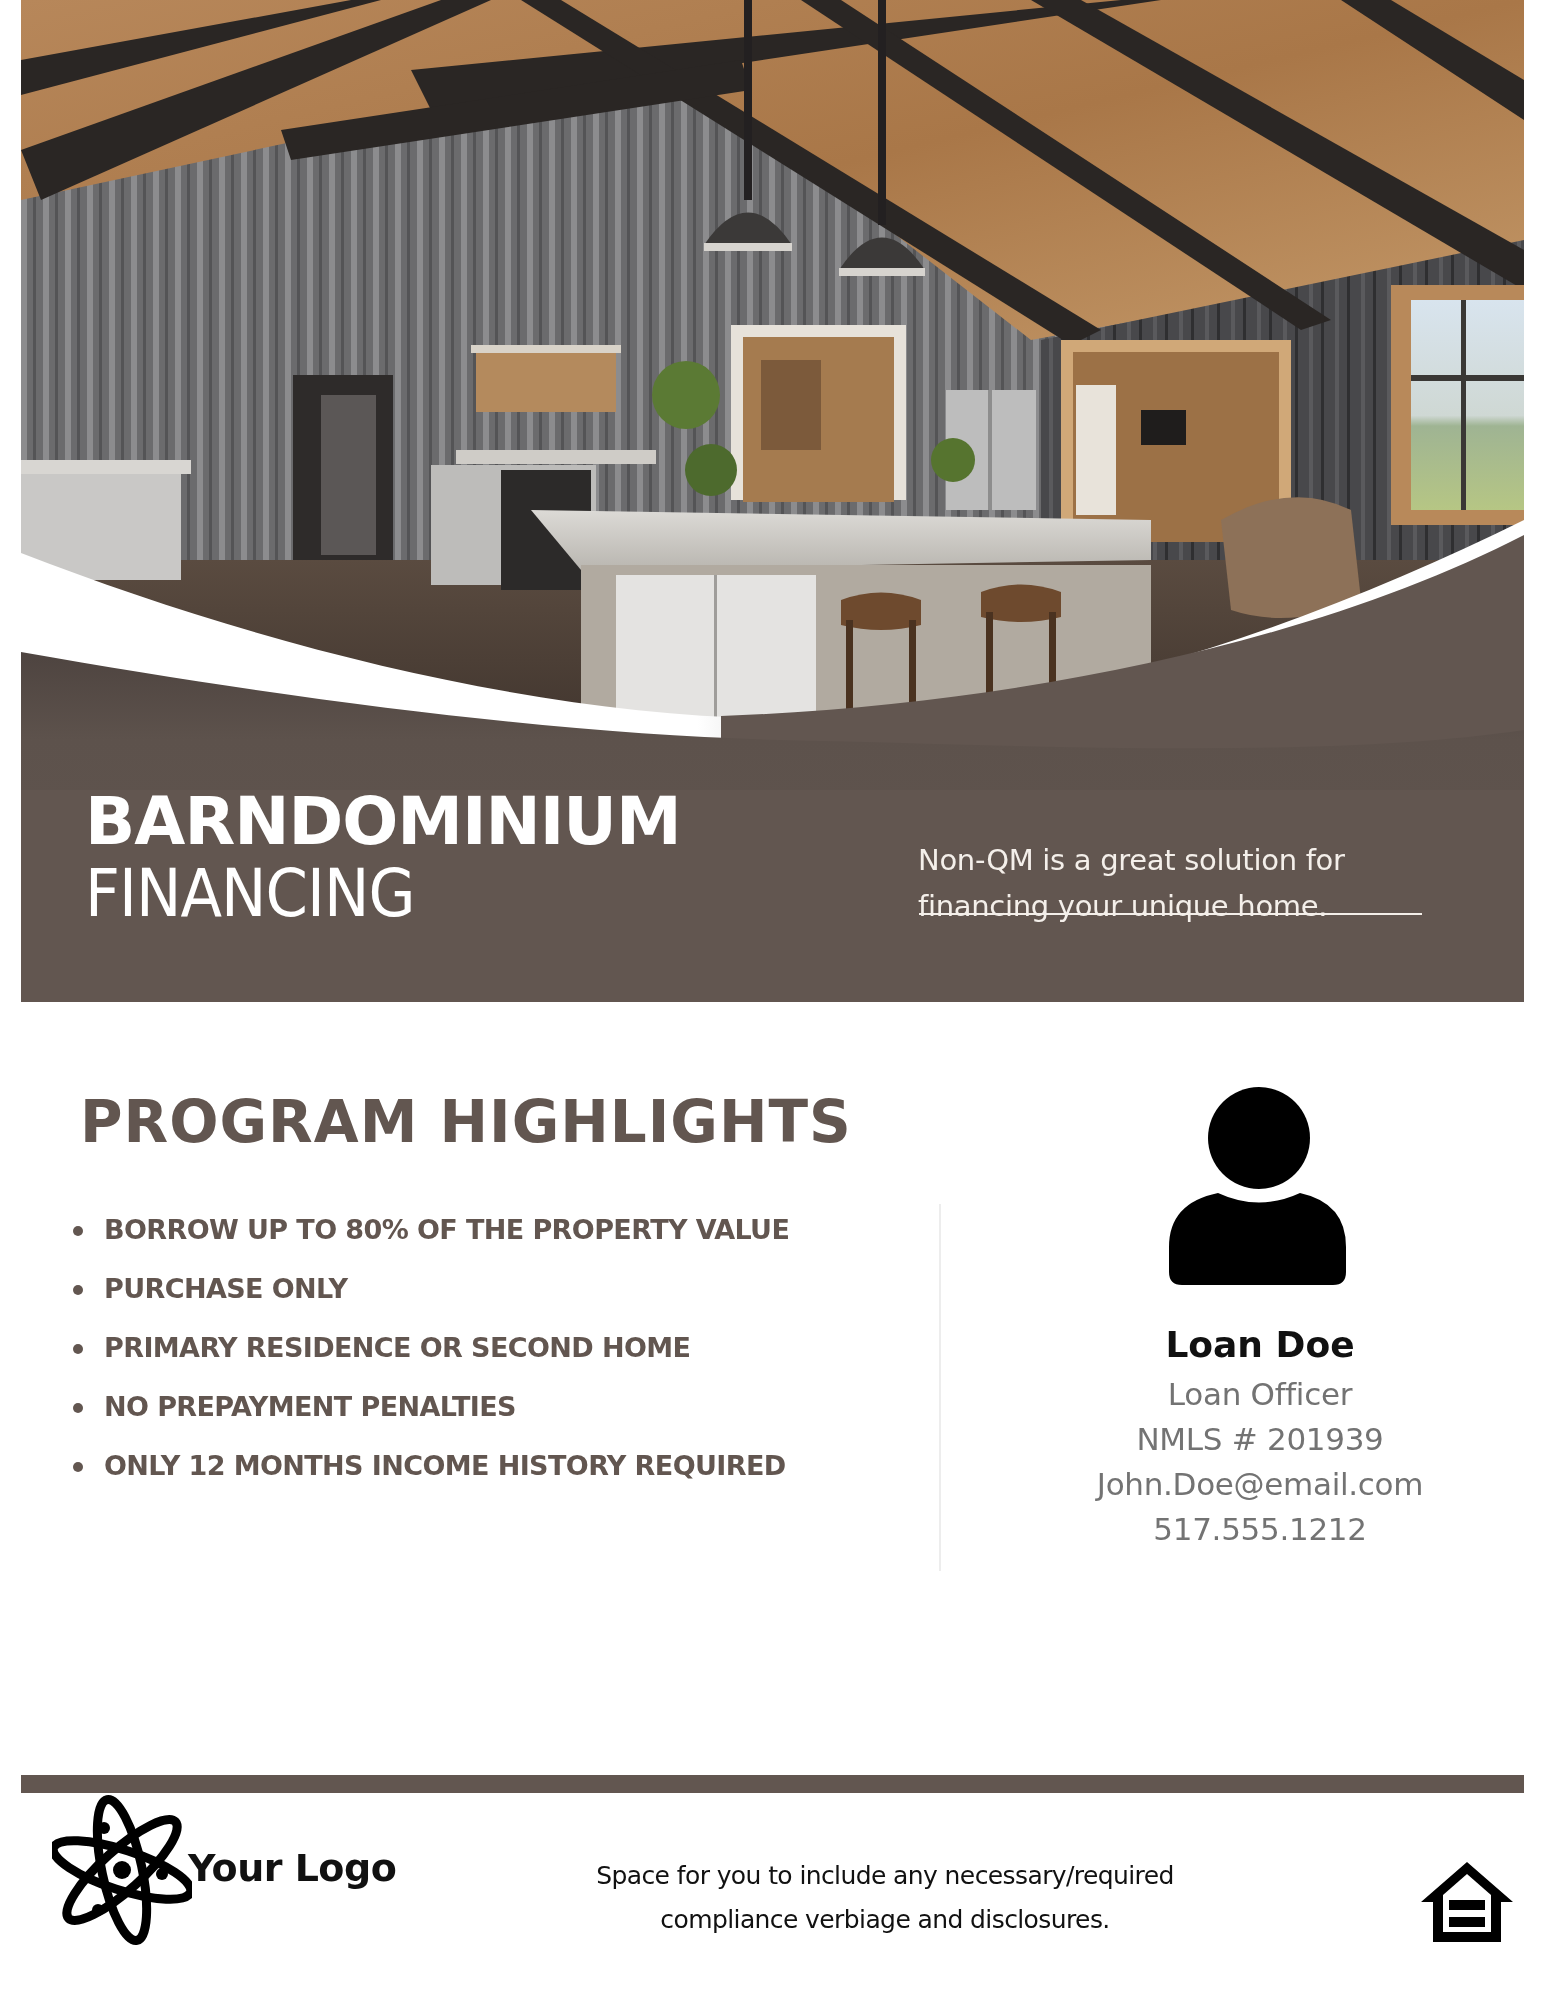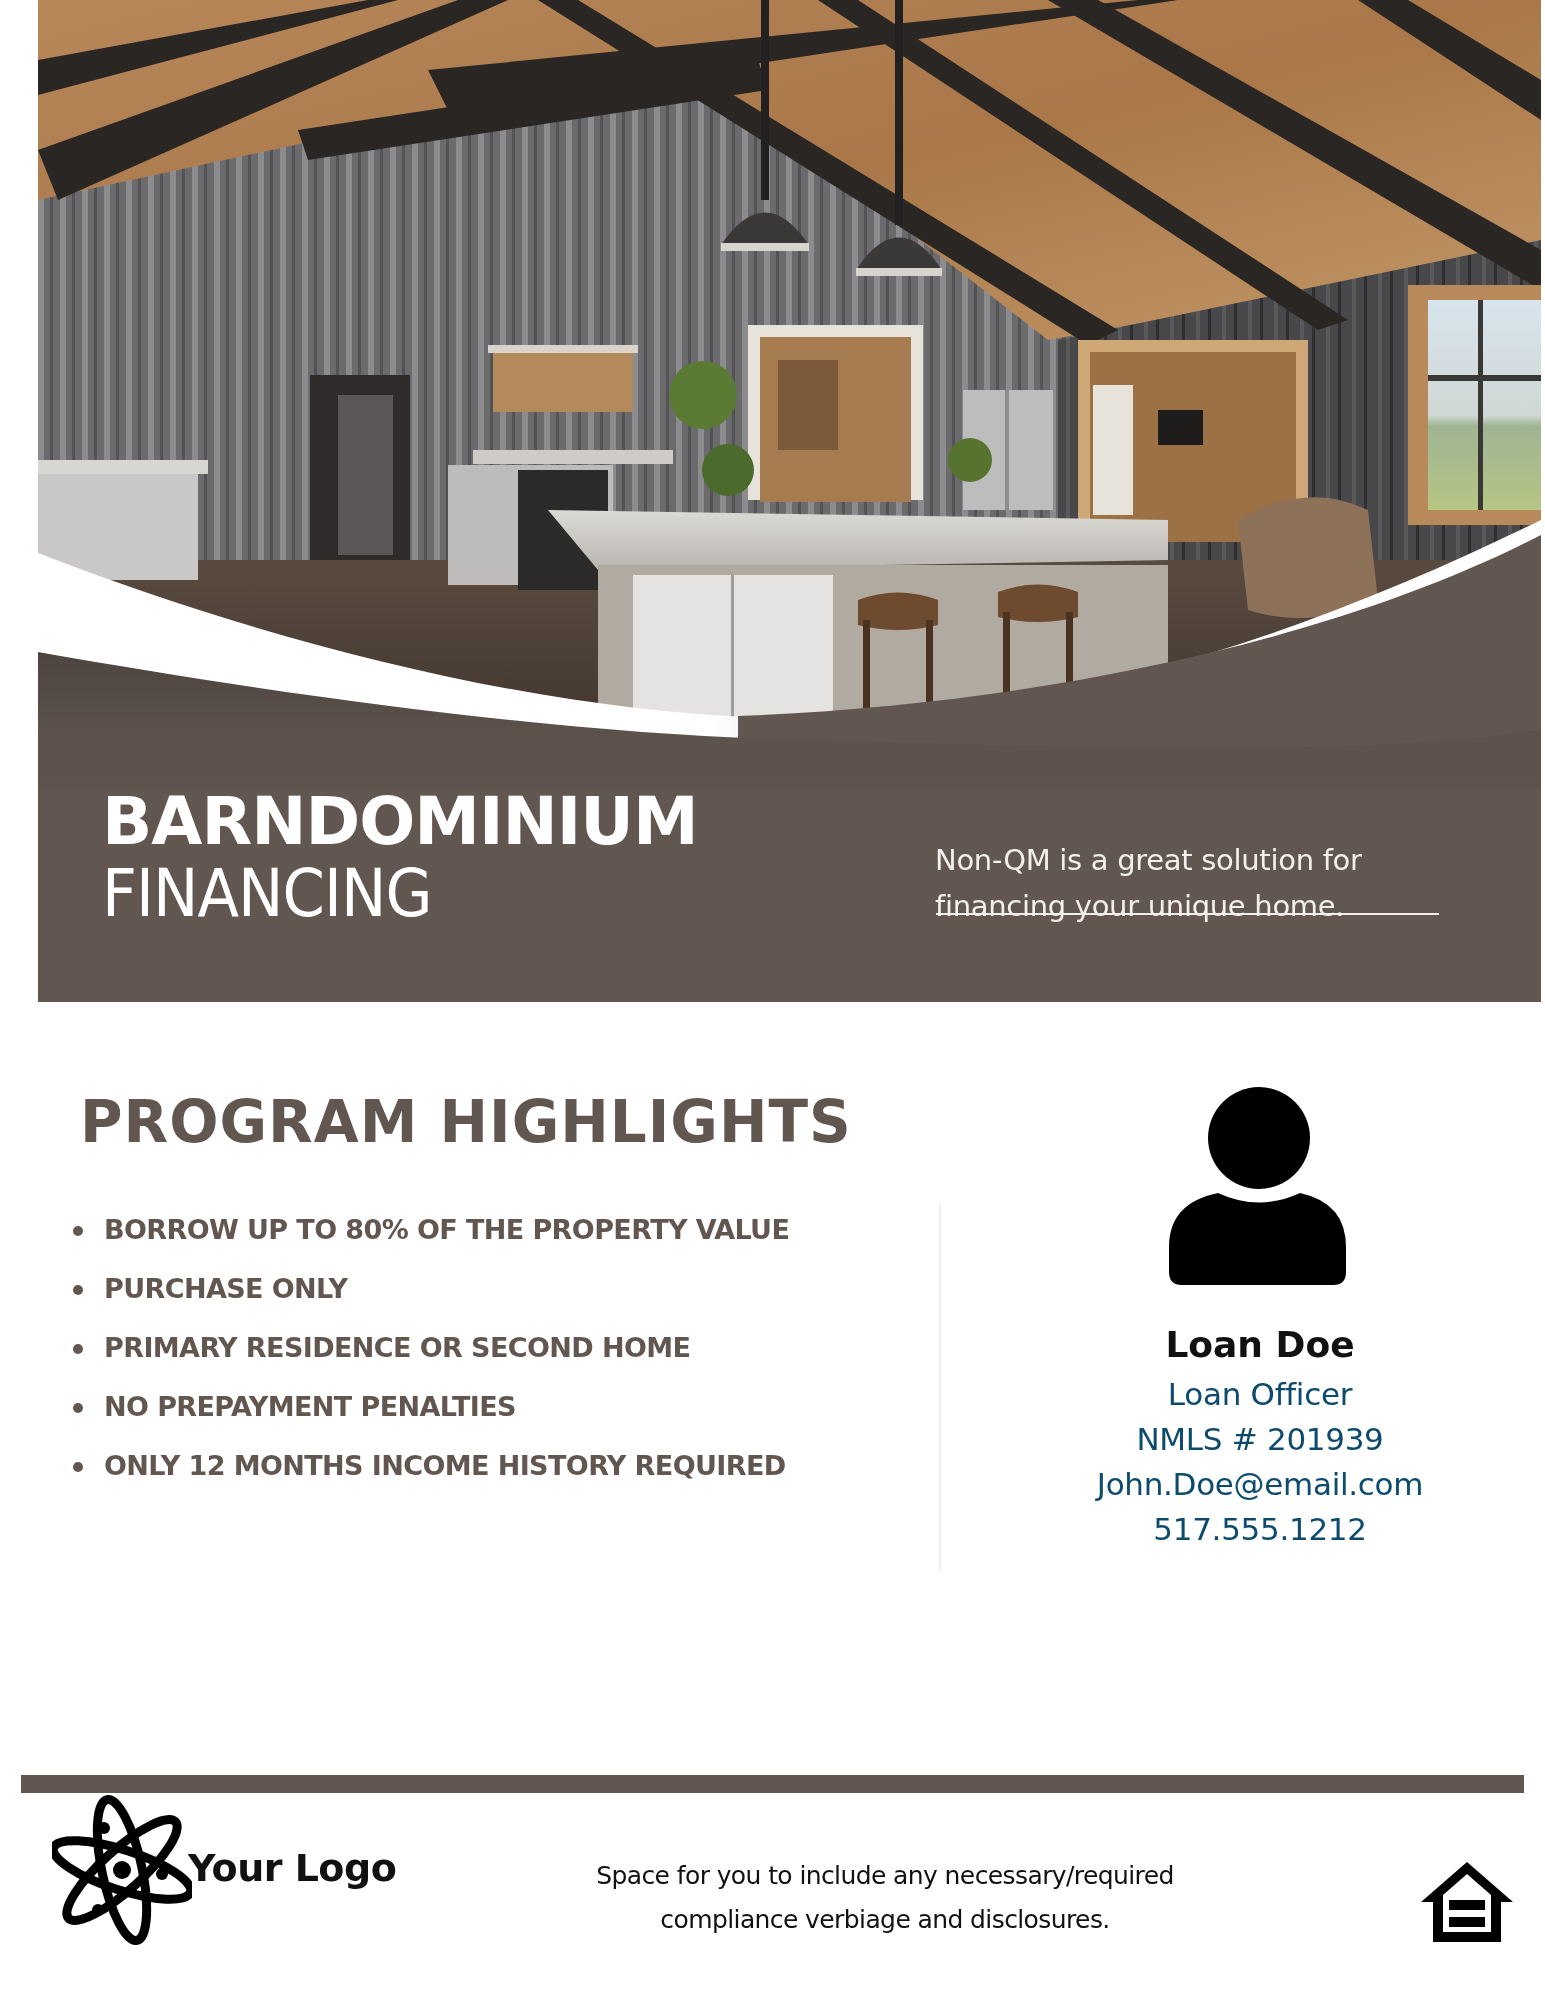--- a/index.html
+++ b/index.html
@@ -2,21 +2,21 @@
 <html><head>
 <meta charset="utf-8">
 <style>
   * { box-sizing: border-box; margin: 0; padding: 0; }
   html, body { width: 1545px; height: 2000px; background: #ffffff; overflow: hidden; }
   body { position: relative; font-family: "Liberation Sans", "DejaVu Sans", sans-serif; }
 
   
   .hero {
     position: absolute; left: 21px; top: 0; width: 1503px; height: 1002px;
-    overflow: hidden; background: #625650; margin-left: 17px;
+    overflow: hidden; background: #625650;
   }
   .hero-photo { position: absolute; left: 0; top: 0; width: 1503px; height: 760px; }
   .hero-photo svg { display: block; }
   .hero-wave { position: absolute; left: 0; top: 0; width: 1503px; height: 1002px; pointer-events: none; }
 
   .hero-title {
     position: absolute; left: 64px; top: 786px; color: #ffffff;
   }
   .hero-title .line1 {
     display: block; font-family: "DejaVu Sans", sans-serif; font-weight: bold;
@@ -59,21 +59,21 @@
   .divider {
     position: absolute; left: 939px; top: 1204px; width: 2px; height: 367px; background: #ededed;
   }
   .avatar { position: absolute; left: 1168px; top: 1087px; width: 180px; height: 200px; }
   .contact-name {
     position: absolute; left: 1010px; top: 1324px; width: 500px; text-align: center;
     font-family: "DejaVu Sans", sans-serif; font-weight: bold; font-size: 36px; color: #111;
   }
   .contact-line {
     position: absolute; left: 1010px; width: 500px; text-align: center;
-    font-family: "DejaVu Sans", sans-serif; font-size: 31px; color: #0c4a6e; letter-spacing: -0.3px;
+    font-family: "DejaVu Sans", sans-serif; font-size: 31px; color: #737373; letter-spacing: -0.3px;
   }
 
   
   .footer-bar { position: absolute; left: 21px; top: 1775px; width: 1503px; height: 18px; background: #625650; }
   .logo-mark { position: absolute; left: 52px; top: 1792px; width: 140px; height: 155px; }
   .logo-text {
     position: absolute; left: 188px; top: 1846px;
     font-family: "DejaVu Sans", sans-serif; font-weight: bold; font-size: 38px; color: #111;
     letter-spacing: -0.5px;
   }

